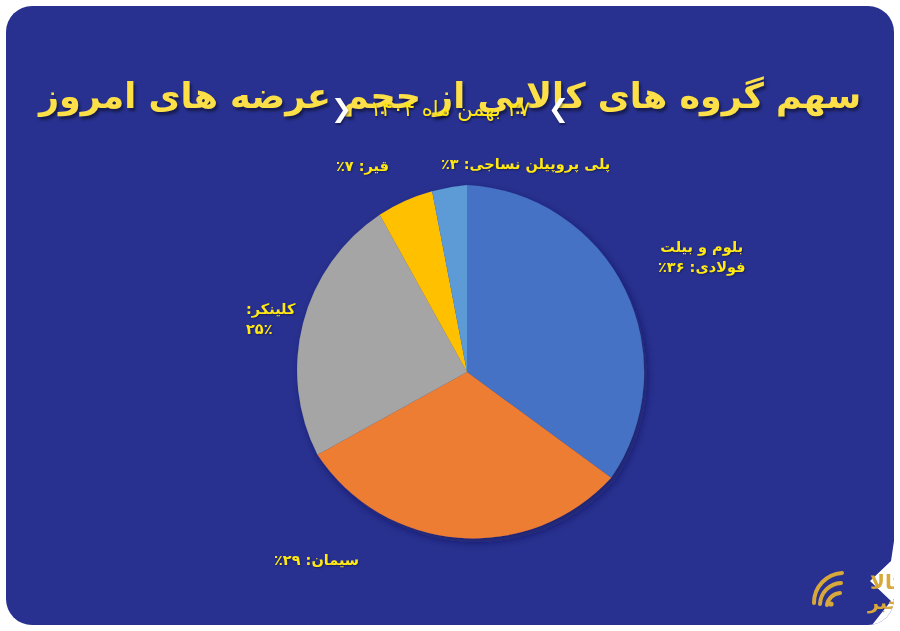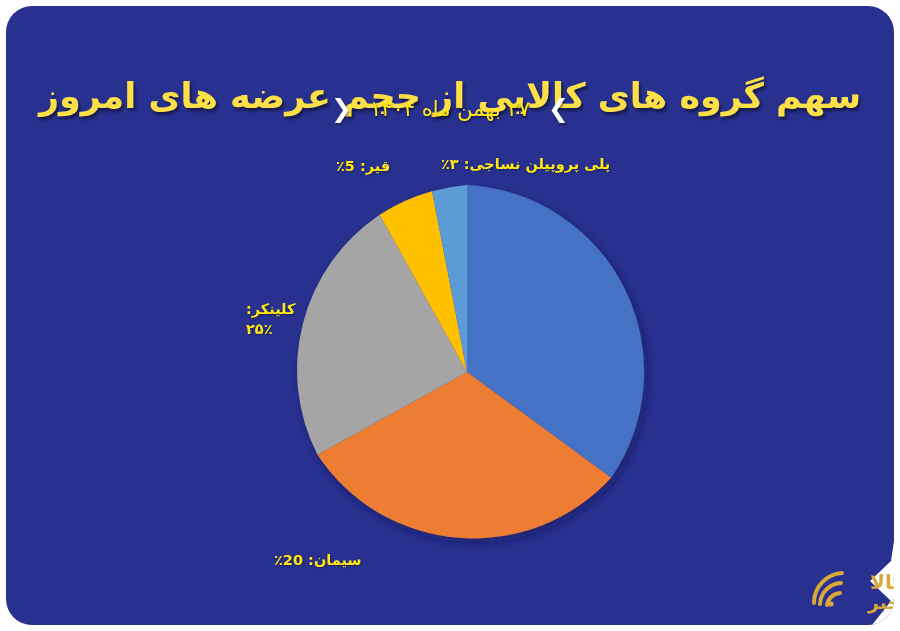--- a/index.html
+++ b/index.html
@@ -153,29 +153,33 @@
           <path fill="#a5a5a5" d="M 190 190 L 40.50 272.82 A 187 187 0 0 1 102.71 32.71 Z"></path>
 
           <path fill="#ffc000" d="M 190 190 L 102.71 32.71 A 187 187 0 0 1 155.10 9.28 Z"></path>
 
           <path fill="#5b9bd5" d="M 190 190 L 155.10 9.28 A 187 187 0 0 1 190 3 Z"></path>
         </g>
       </svg>
 
       <div class="slice-label" id="label-pp">پلی پروپیلن نساجی: ۳٪</div>
 
-      <div class="slice-label" id="label-bitumen">قیر: 5٪</div>
+      <div class="slice-label" id="label-bitumen">قیر: ۷٪</div>
 
+      <div class="slice-label" id="label-bloom">
+        <div>بلوم و بیلت</div>
+        <div>فولادی: ۳۶٪</div>
+      </div>
 
       <div class="slice-label" id="label-clinker">
         <div>کلینکر:</div>
         <div>۲۵٪</div>
       </div>
 
-      <div class="slice-label" id="label-cement">سیمان: 20٪</div>
+      <div class="slice-label" id="label-cement">سیمان: ۲۹٪</div>
     </div>
 
     <svg id="logo" viewBox="0 0 96 84">
 
       <path fill="#ffffff" d="M 96 0 L 96 84 L 74 84 L 93 60 L 72 40 L 93 20 Z"></path>
 
       <g fill="none" stroke="#d8a93a" stroke-linecap="round">
         <path d="M 16 62 A 30 30 0 0 1 44 32" stroke-width="4"></path>
         <path d="M 22 63 A 22 22 0 0 1 43 42" stroke-width="4"></path>
         <path d="M 29 64 A 14 14 0 0 1 42 52" stroke-width="4"></path>

